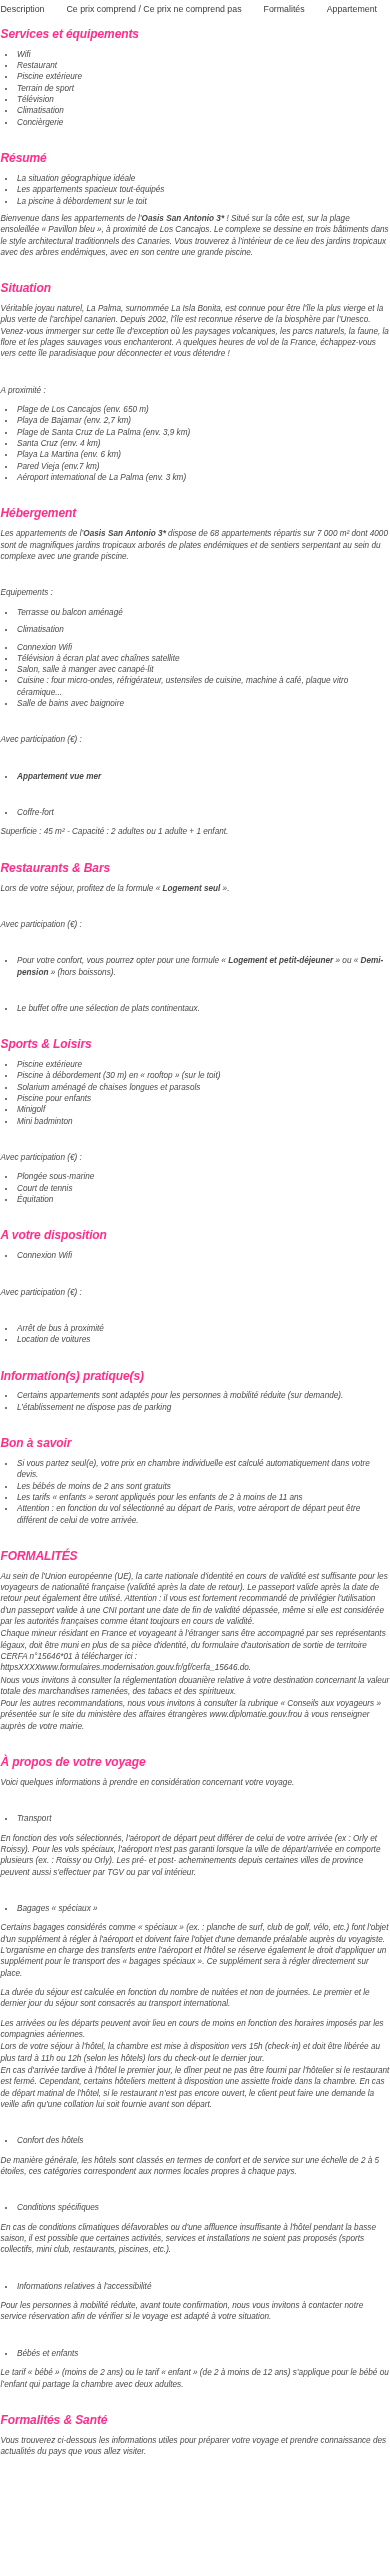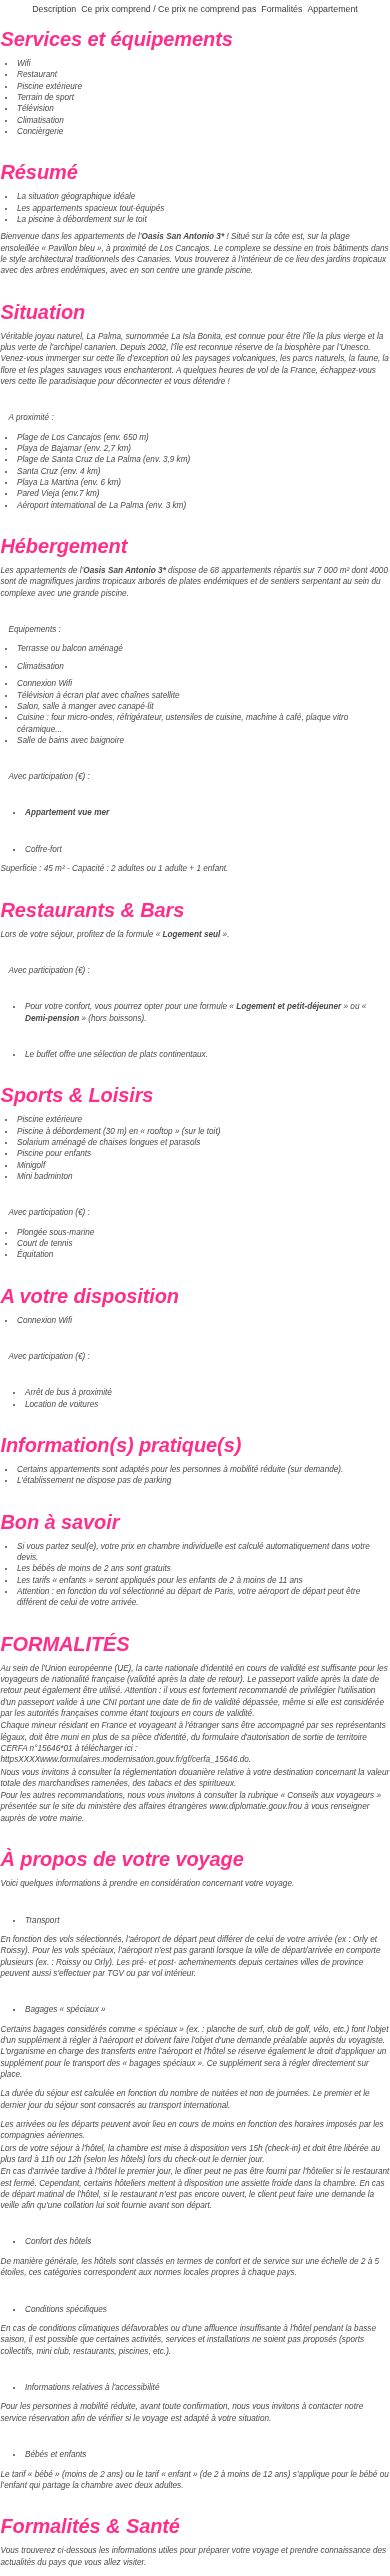--- a/index.html
+++ b/index.html
@@ -8,48 +8,47 @@
     min-height:3402px;
     background:#ffffff;
     font-family:"Liberation Sans", sans-serif;
     color:#4a4a4a;
     -webkit-font-smoothing:antialiased;
   }
   .page{padding:3.1px 1.5px 31px 0.5px;}
   .tabs{
     display:flex;
     flex-wrap:wrap;
-    gap:5px;
+    gap:22px;
     font-size:8.8px;
     line-height:12.4px;
     color:#3b3b3b;
     font-style:normal;
-    justify-content:center;
   }
   .tabs span{cursor:pointer;white-space:nowrap;}
   .content{
     font-style:italic;
     font-size:8.2px;
     line-height:11.3px;
   }
   .content h2{
     color:#ff2e8b;
-    font-size:20px;
+    font-size:12px;
     line-height:1.15;
     font-weight:700;
     font-style:italic;
     margin:24px 0 7.2px 0;
     letter-spacing:-0.1px;
   }
   .content > h2:first-child{margin-top:12.4px;}
   .content p{margin:8.2px 0;}
   .content p.tight{margin:1px 0;}
   .content ul{margin:6.2px 0;padding-left:15.5px;}
   .content li{margin:0;padding-left:1px;}
-  .content .spaced{margin-top:25px;margin-left:8px;}
+  .content .spaced{margin-top:25px;}
   .content strong{font-weight:700;}
 </style>
 </head>
 <body>
 
 <div class="page">
   <nav class="tabs">
     <span>Description</span>
     <span>Ce prix comprend / Ce prix ne comprend pas</span>
     <span>Formalités</span>

